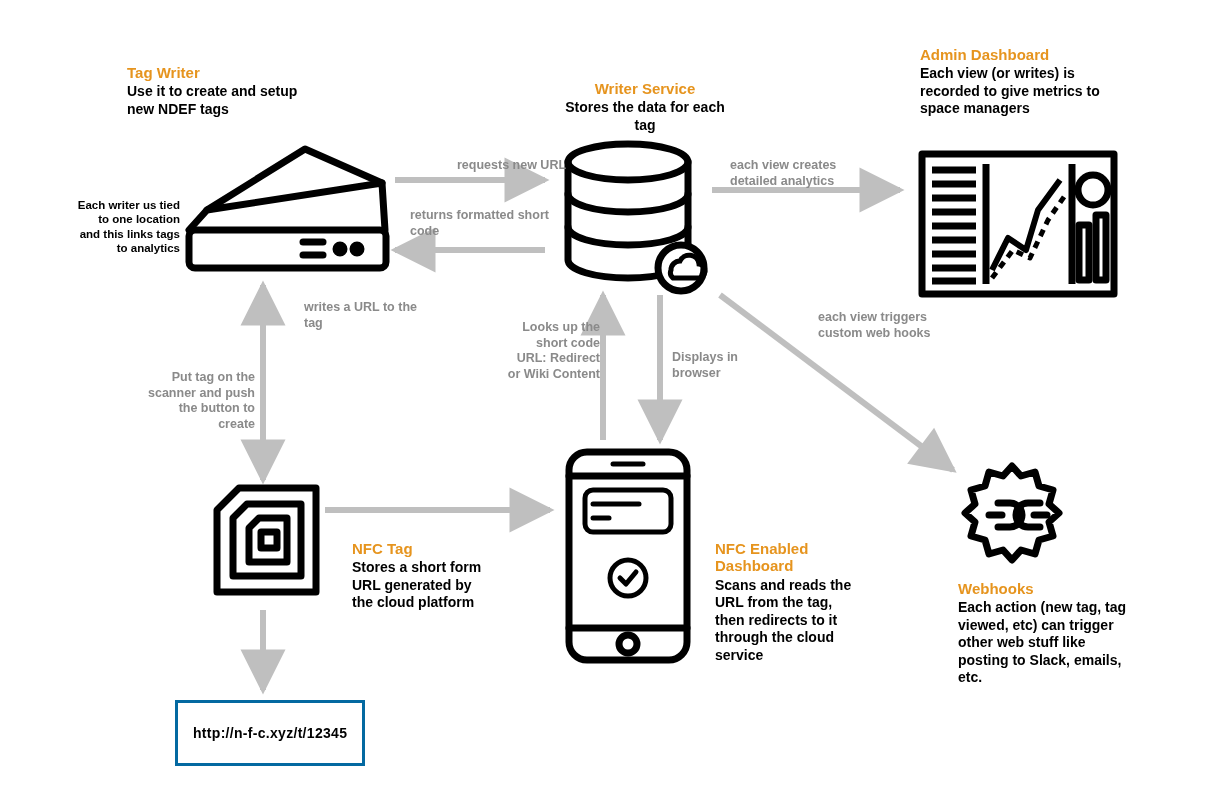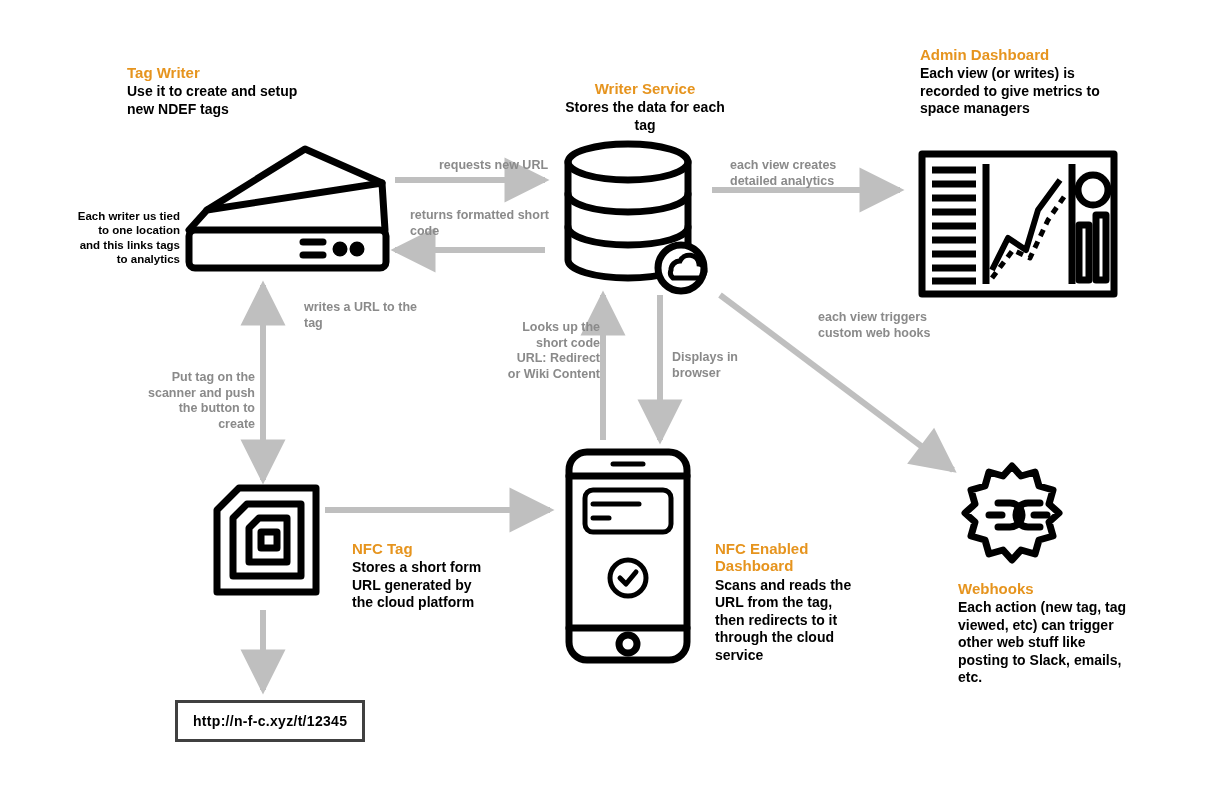--- a/index.html
+++ b/index.html
@@ -1,21 +1,21 @@
 <!DOCTYPE html>
 <html><head>
 <meta charset="utf-8">
 <style>
   html,body{margin:0;padding:0;width:1224px;height:792px;background:#fff;font-family:Helvetica,Arial,sans-serif;color:#000;}
   .canvas{position:relative;width:1224px;height:792px;}
   .node-title{color:#e6941e;font-weight:700;font-size:15px;margin:0 0 2px 0;}
   .node-desc{color:#000;font-weight:700;font-size:14px;line-height:1.25;}
-  .small-note{color:#000;font-weight:700;font-size:11.5px;line-height:1.25;margin-top:11px;}
+  .small-note{color:#000;font-weight:700;font-size:11.5px;line-height:1.25;}
   .edge-label{color:#8a8a8a;font-weight:700;font-size:12.5px;line-height:1.25;}
-  .url-box{position:absolute;border:3px solid #404040;padding:10px 15px;font-weight:700;font-size:14px;letter-spacing:0.3px;}
+  .url-box{position:absolute;border:3px solid #0369a1;padding:22px 15px;font-weight:700;font-size:14px;letter-spacing:0.3px;}
   svg.arrows{position:absolute;left:0;top:0;width:1224px;height:792px;pointer-events:none;}
   .icon-wrap{position:absolute;}
   .icon-wrap svg{display:block;}
   .txt{position:absolute;}
 </style>
 </head>
 <body>
 
 <div class="canvas">
 
@@ -158,21 +158,21 @@
   </div>
   <div class="txt" style="left:958px;top:580px;width:180px;">
     <p class="node-title">Webhooks</p>
     <div class="node-desc">Each action (new tag, tag viewed, etc) can trigger other web stuff like posting to Slack, emails, etc.</div>
   </div>
 
   <div class="url-box" style="left:175px;top:700px;">
     <span>http://n-f-c.xyz/t/12345</span>
   </div>
 
-  <div class="txt edge-label" style="left:402px;top:158px;padding-left:37px;">requests new URL</div>
+  <div class="txt edge-label" style="left:420px;top:158px;padding-left:37px;">requests new URL</div>
   <div class="txt edge-label" style="left:410px;top:208px;width:140px;">returns formatted short code</div>
   <div class="txt edge-label" style="left:304px;top:300px;width:125px;">writes a URL to the tag</div>
   <div class="txt edge-label" style="left:140px;top:370px;width:115px;text-align:right;">Put tag on the scanner and push the button to create</div>
   <div class="txt edge-label" style="left:505px;top:320px;width:95px;text-align:right;">Looks up the short code URL: Redirect or Wiki Content</div>
   <div class="txt edge-label" style="left:672px;top:350px;width:80px;">Displays in browser</div>
   <div class="txt edge-label" style="left:730px;top:158px;width:135px;">each view creates detailed analytics</div>
   <div class="txt edge-label" style="left:818px;top:310px;width:130px;">each view triggers custom web hooks</div>
 
 </div>
 

